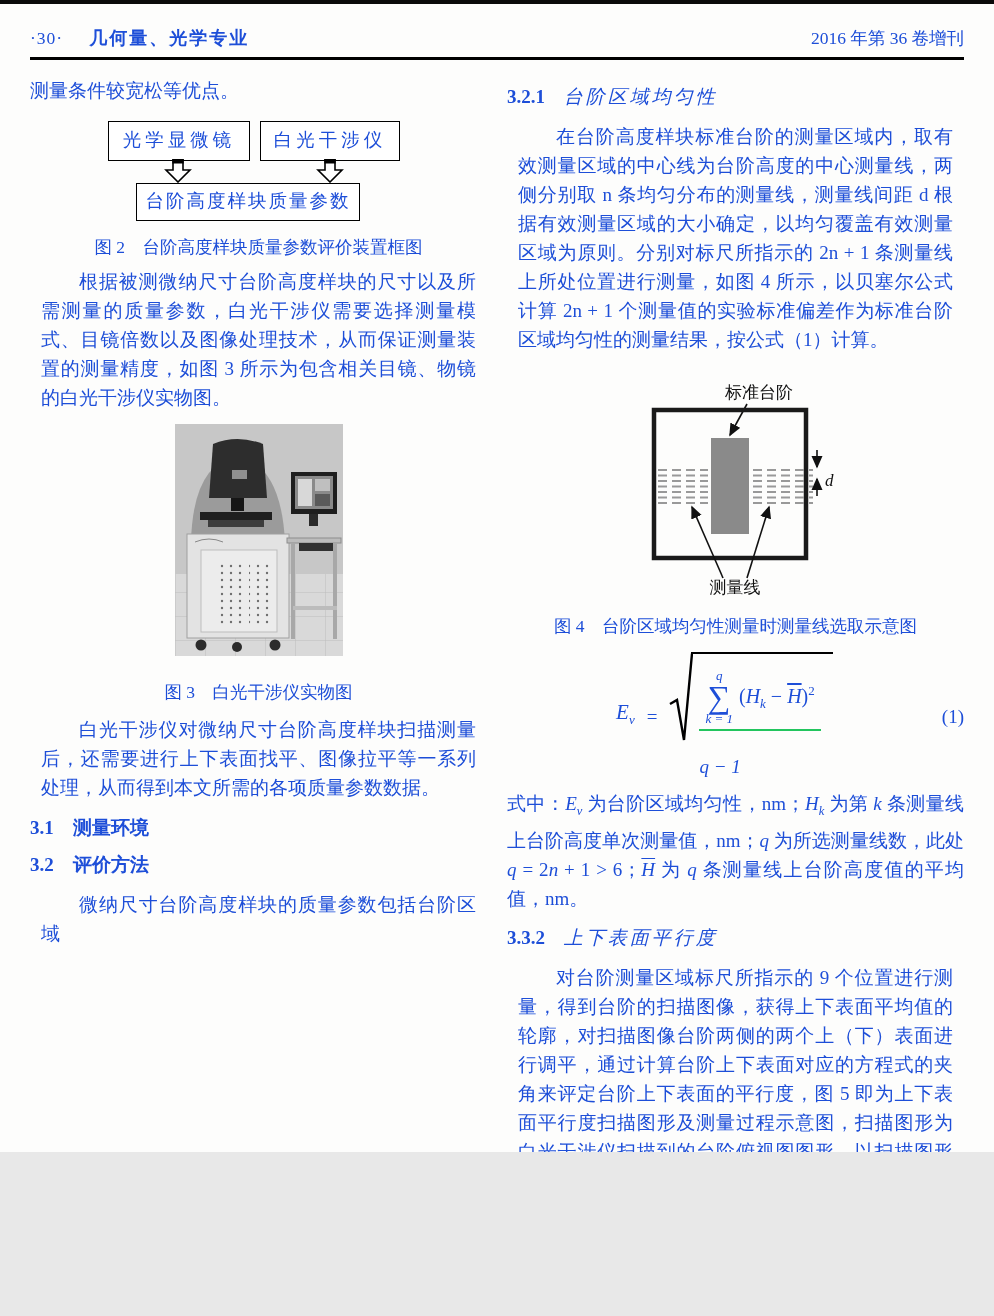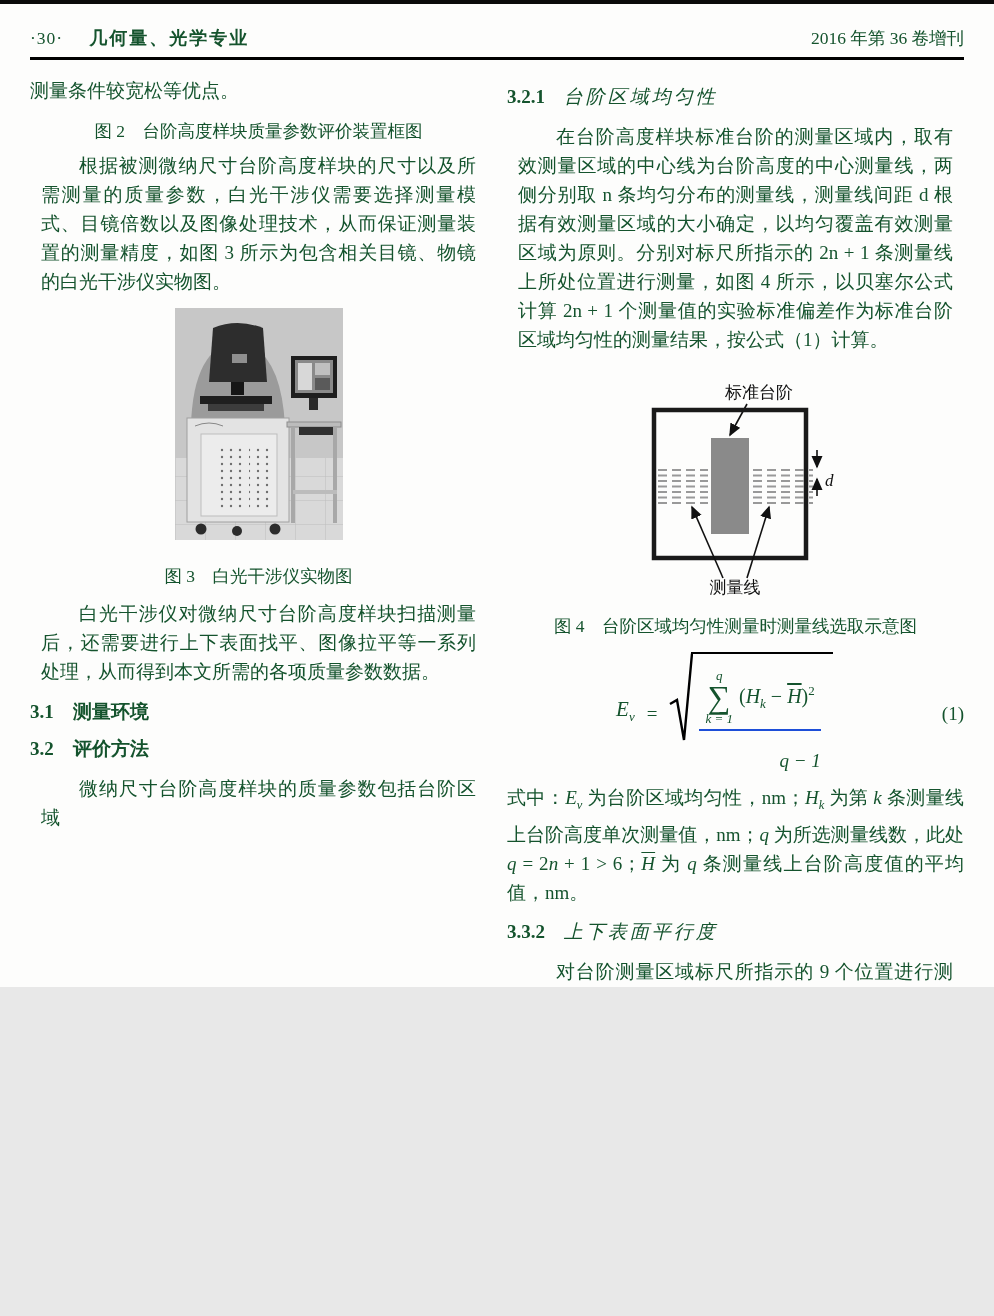--- a/index.html
+++ b/index.html
@@ -1,16 +1,16 @@
 <!DOCTYPE html>
 <html><head>
 <meta charset="utf-8">
 <style>
   html,body{margin:0;padding:0;background:#e8e8e8;}
-  .page{position:relative;width:994px;height:987px;background:#fdfdfc;color:#14532d;
+  .page{position:relative;width:994px;height:1152px;background:#fdfdfc;color:#1d4ed8;
         font-family:"Liberation Serif","DejaVu Serif",serif;overflow:hidden;}
   .top-edge{position:absolute;top:0;left:0;width:100%;height:4px;background:#0a0a0a;}
 
   
   .hdr{display:flex;align-items:baseline;padding:26px 30px 0 30px;font-size:17.5px;}
   .hdr .pageno{letter-spacing:1px;}
   .hdr .coltitle{font-family:Liberation Mono, monospace;font-weight:bold;
                  margin-left:26px;letter-spacing:2px;font-size:18px;}
   .hdr .issue{margin-left:auto;font-family:Liberation Serif, serif;}
   .rule{height:2.5px;background:#000;margin:7px 30px 0 30px;}
@@ -58,21 +58,21 @@
   .eq-body{flex:1;display:flex;justify-content:center;align-items:center;gap:12px;}
   .eq-no{font-size:19px;}
   .math,.it{font-style:italic;}
   .eq-lhs{font-size:21px;}
   .eq-lhs sub{font-size:13px;}
   .sqrt{display:inline-flex;align-items:flex-start;}
   .sqrt svg{flex:0 0 auto;margin-right:-2px;}
   .rad-content{border-top:2.4px solid #000;padding:5px 12px 0 8px;}
   .frac{display:inline-flex;flex-direction:column;align-items:center;font-size:19px;}
   .frac .numr{display:flex;align-items:center;gap:6px;padding:0 6px 4px 6px;}
-  .frac .den{border-top:2px solid #1d4ed8;align-self:stretch;text-align:right;padding-top:15px;}
+  .frac .den{border-top:2px solid #22c55e;align-self:stretch;text-align:left;padding-top:21px;}
   .sum-stack{display:flex;flex-direction:column;align-items:center;line-height:1;}
   .sum-stack .lim{font-size:13px;font-style:italic;}
   .sum-stack .sym{font-size:32px;line-height:0.9;margin:1px 0;}
   .expr{font-size:20px;}
   .expr sub{font-size:13px;}
   .expr sup{font-size:13px;}
   .ov{text-decoration:overline;}
   .where p{margin:0;text-indent:0;}
   .where sub{font-size:12.5px;}
 </style>
@@ -87,20 +87,33 @@
     <span class="coltitle">几何量、光学专业</span>
     <span class="issue">2016 年第 36 卷增刊</span>
   </div>
   <div class="rule"></div>
 
   <div class="cols">
 
     <div class="col">
       <p class="noind">测量条件较宽松等优点。</p>
 
+      <div class="fig2">
+        <div class="f2box f2b1">光学显微镜</div>
+        <div class="f2box f2b2">白光干涉仪</div>
+        <svg class="f2arrow f2a1" viewBox="0 0 28 24">
+          <polygon points="9,0 19,0 19,11 26,11 14,23 2,11 9,11" fill="#fff" stroke="#000" stroke-width="1.6"></polygon>
+          <rect x="8.4" y="0" width="11.2" height="4.5" fill="#000"></rect>
+        </svg>
+        <svg class="f2arrow f2a2" viewBox="0 0 28 24">
+          <polygon points="9,0 19,0 19,11 26,11 14,23 2,11 9,11" fill="#fff" stroke="#000" stroke-width="1.6"></polygon>
+          <rect x="8.4" y="0" width="11.2" height="4.5" fill="#000"></rect>
+        </svg>
+        <div class="f2box f2b3">台阶高度样块质量参数</div>
+      </div>
       <p class="caption">图 2　台阶高度样块质量参数评价装置框图</p>
 
       <p class="body" style="margin-top:8px;">根据被测微纳尺寸台阶高度样块的尺寸以及所需测量的质量参数，白光干涉仪需要选择测量模式、目镜倍数以及图像处理技术，从而保证测量装置的测量精度，如图 3 所示为包含相关目镜、物镜的白光干涉仪实物图。</p>
 
       <div class="photo-wrap">
         <svg width="168" height="232" viewBox="0 0 168 232">
           <defs>
             <pattern id="vent" width="9" height="7" patternUnits="userSpaceOnUse">
               <circle cx="2" cy="2" r="1.2" fill="#6e6e6e"></circle>
             </pattern>

